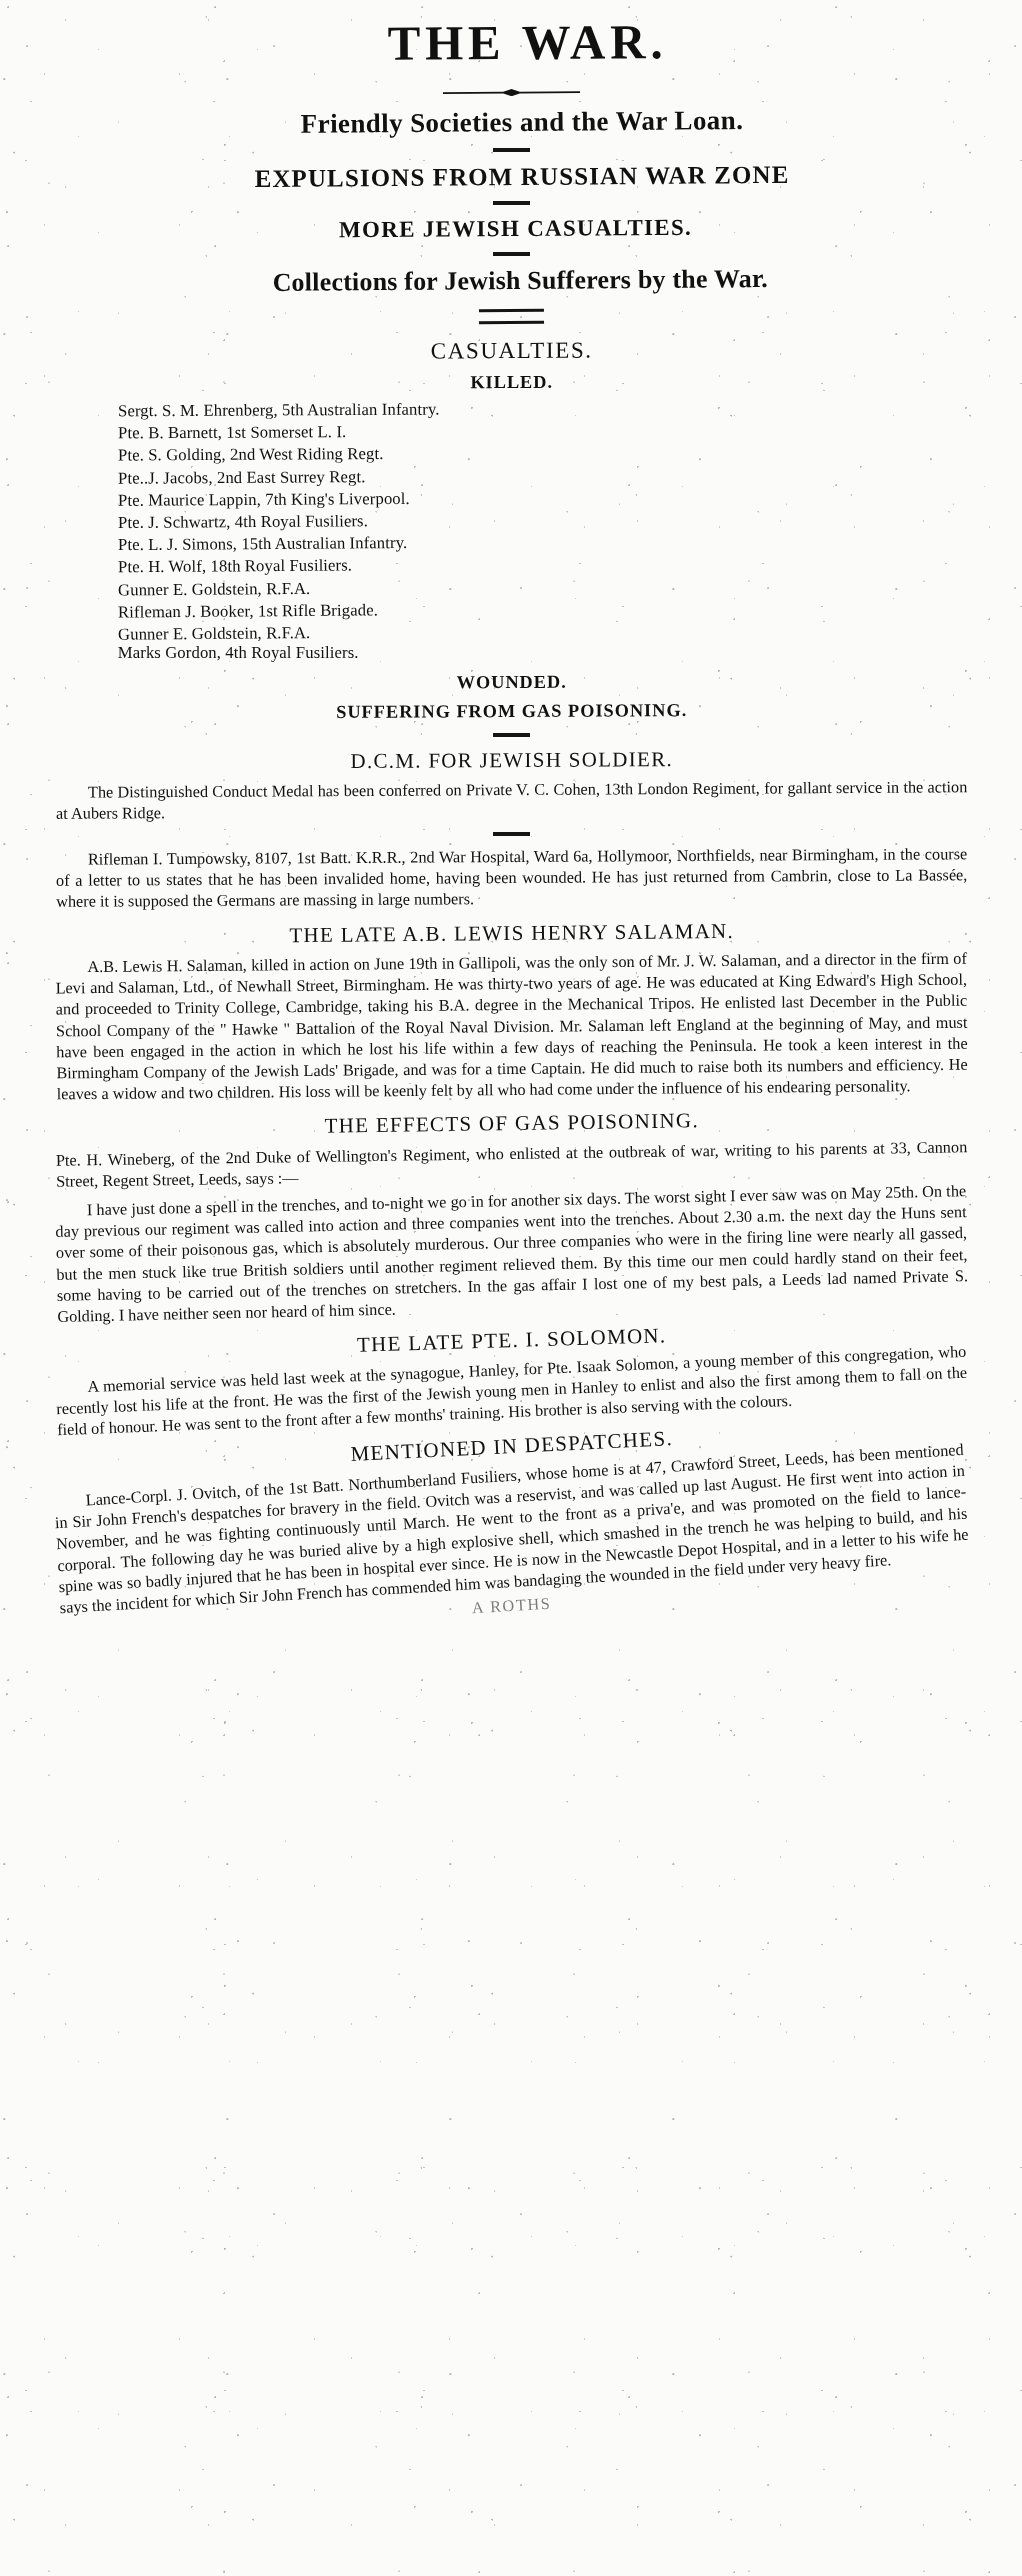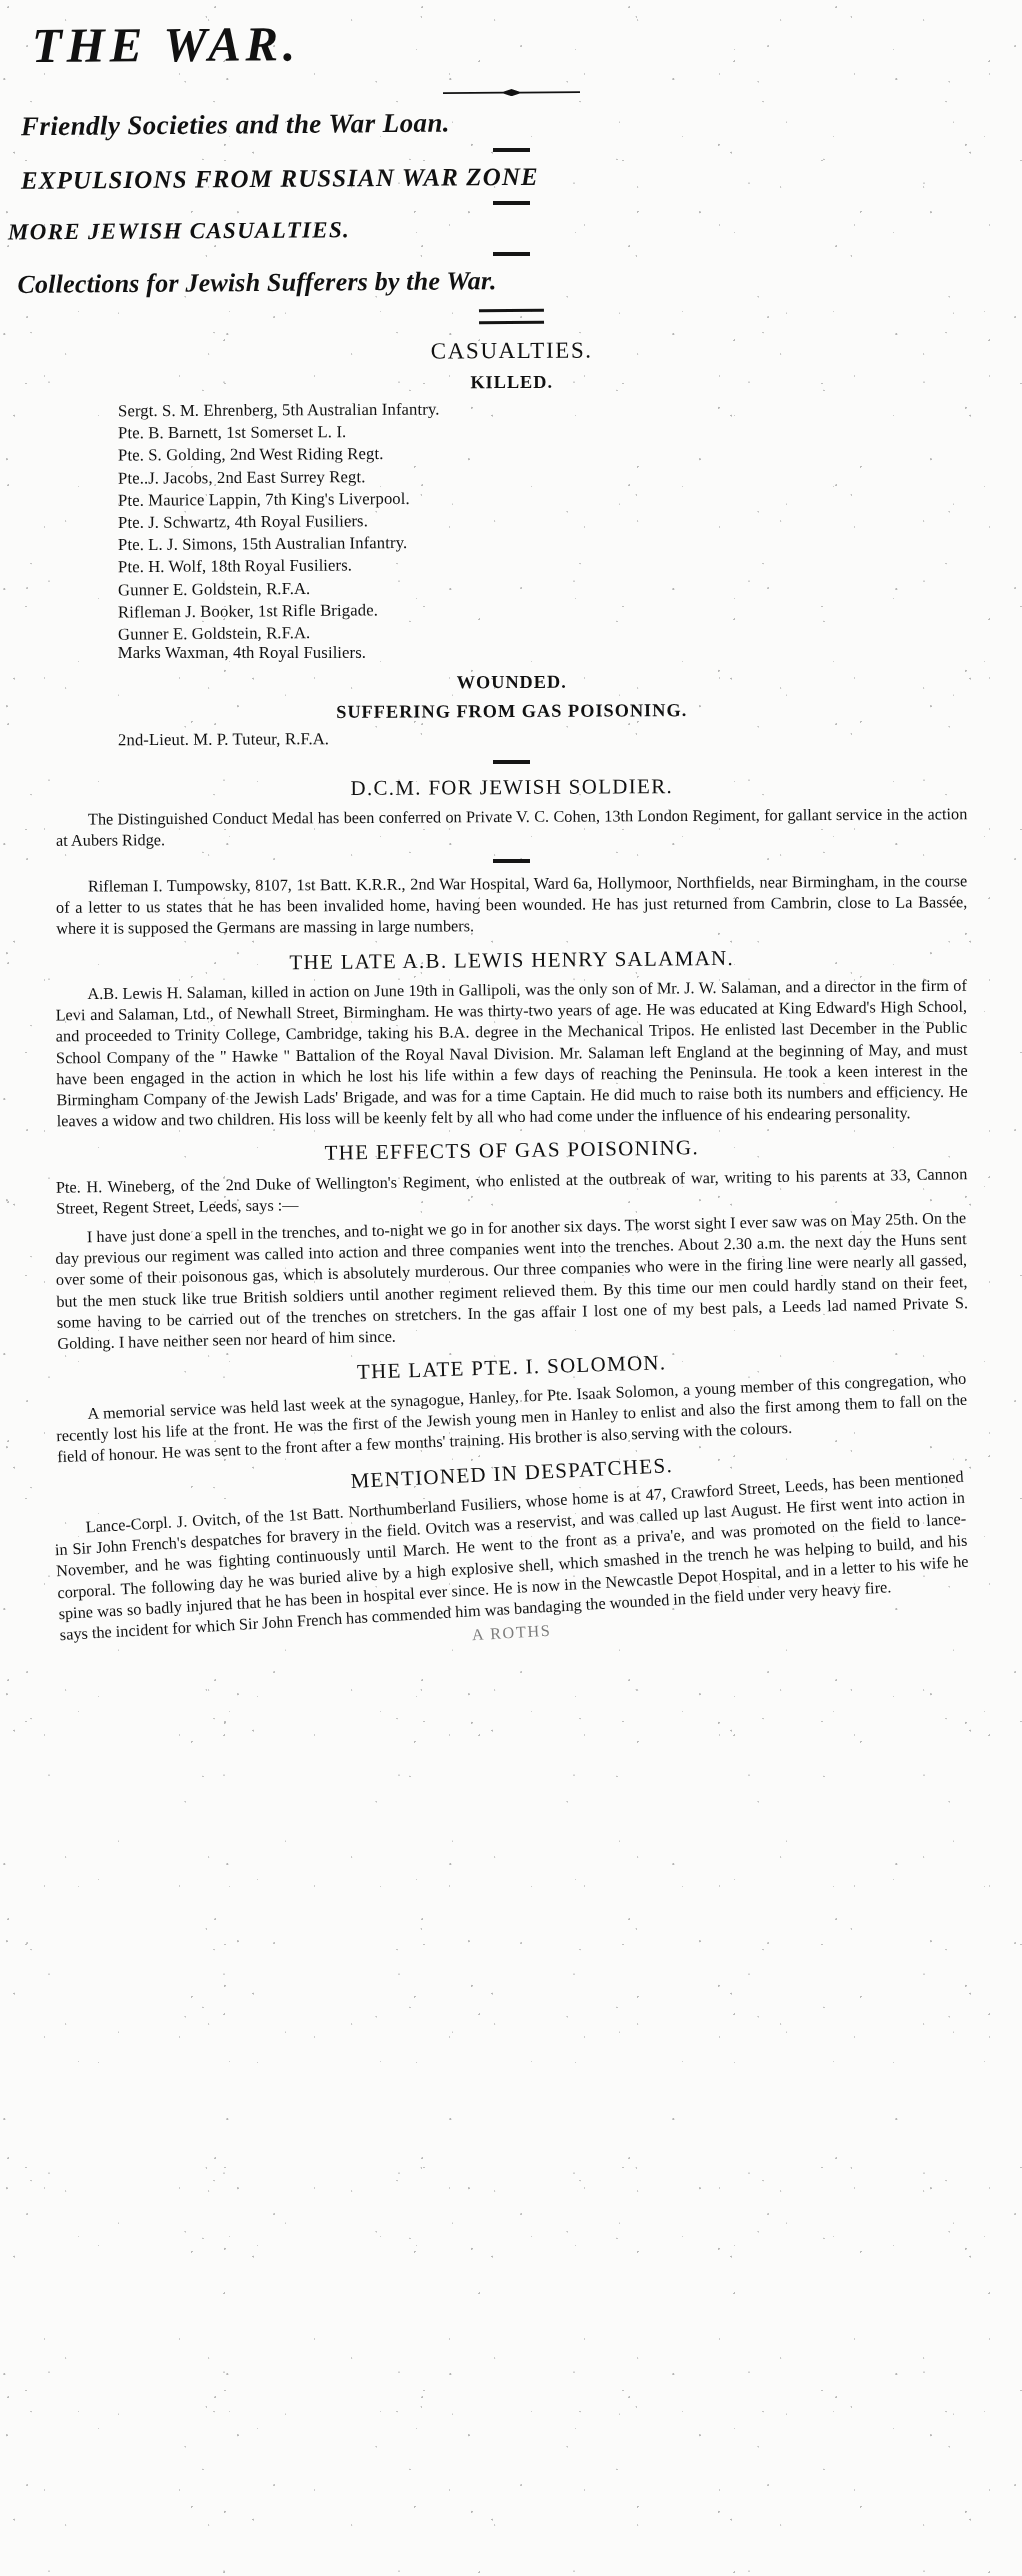--- a/index.html
+++ b/index.html
@@ -54,21 +54,21 @@
                      167px 191px, 151px 175px, 175px 199px;
     mix-blend-mode: multiply;
   }
   .content {
     position: relative;
     z-index: 2;
   }
 
   
   .masthead {
-    font-style: italic;
+    text-align: center;
   }
   .hl-main {
     font-family: "Liberation Serif", "DejaVu Serif", serif;
     font-size: 49px;
     letter-spacing: 4.8px;
     font-weight: 700;
     margin: 14.3px 0 0 0;
     padding-left: 32px;
     transform: rotate(-0.35deg);
   }
@@ -253,31 +253,28 @@
         <li>Pte. B. Barnett, 1st Somerset L. I.</li>
         <li>Pte. S. Golding, 2nd West Riding Regt.</li>
         <li>Pte..J. Jacobs, 2nd East Surrey Regt.</li>
         <li>Pte. Maurice Lappin, 7th King's Liverpool.</li>
         <li>Pte. J. Schwartz, 4th Royal Fusiliers.</li>
         <li>Pte. L. J. Simons, 15th Australian Infantry.</li>
         <li>Pte. H. Wolf, 18th Royal Fusiliers.</li>
         <li>Gunner E. Goldstein, R.F.A.</li>
         <li>Rifleman J. Booker, 1st Rifle Brigade.</li>
         <li>Gunner E. Goldstein, R.F.A.</li>
-        <li>Marks Waxman, 4th Royal Fusiliers.</li>
+        <li>Marks Gordon, 4th Royal Fusiliers.</li>
       </ul>
 
       <h4 class="sub-head">WOUNDED.</h4>
 
 
       <h4 class="sub-head">SUFFERING FROM GAS POISONING.</h4>
 
-      <ul class="name-list">
-        <li>2nd-Lieut. M. P. Tuteur, R.F.A.</li>
-      </ul>
 
       <div class="rule-short"></div>
 
       <h3 class="sec-head">D.C.M. FOR JEWISH SOLDIER.</h3>
       <p class="para skew-0">The Distinguished Conduct Medal has been conferred on Private V. C. Cohen, 13th London Regiment, for gallant service in the action at Aubers Ridge.</p>
 
       <div class="rule-short"></div>
 
       <p class="para skew-0 block">Rifleman I. Tumpowsky, 8107, 1st Batt. K.R.R., 2nd War Hospital, Ward 6a, Hollymoor, Northfields, near Birmingham, in the course of a letter to us states that he has been invalided home, having been wounded. He has just returned from Cambrin, close to La Bassée, where it is supposed the Germans are massing in large numbers.</p>
 

